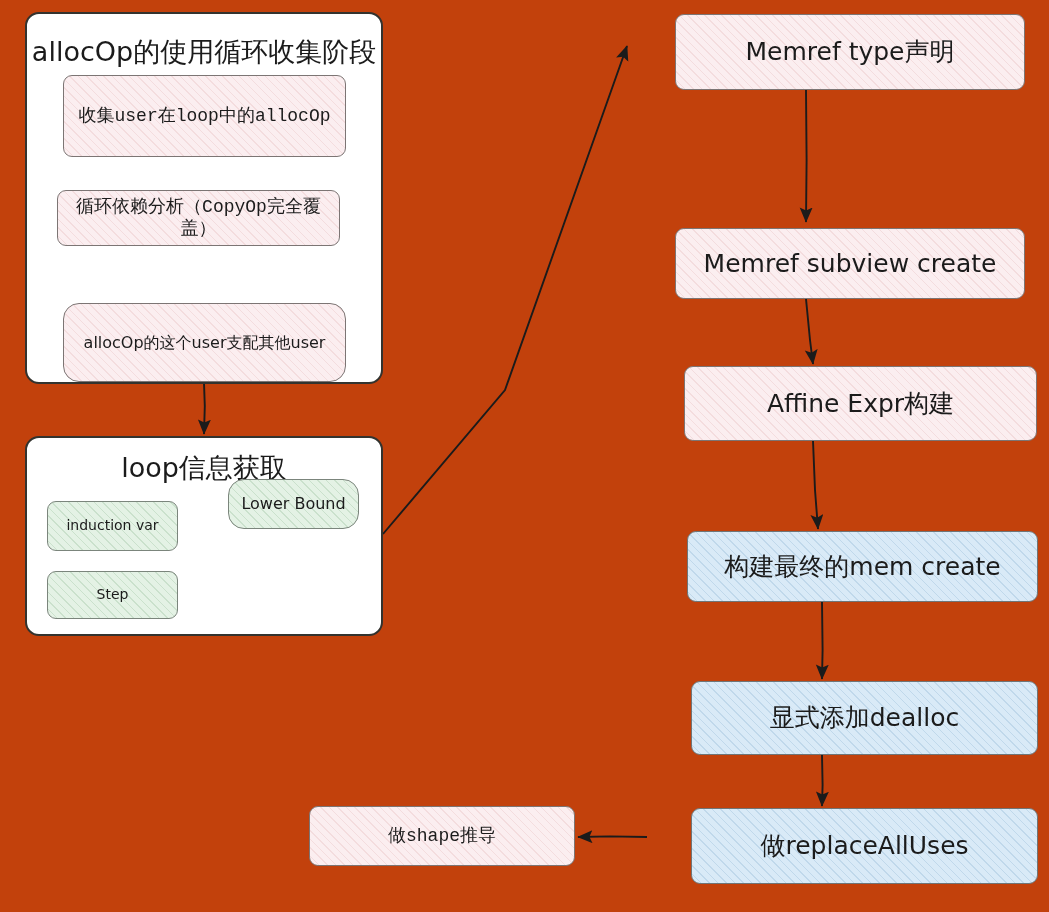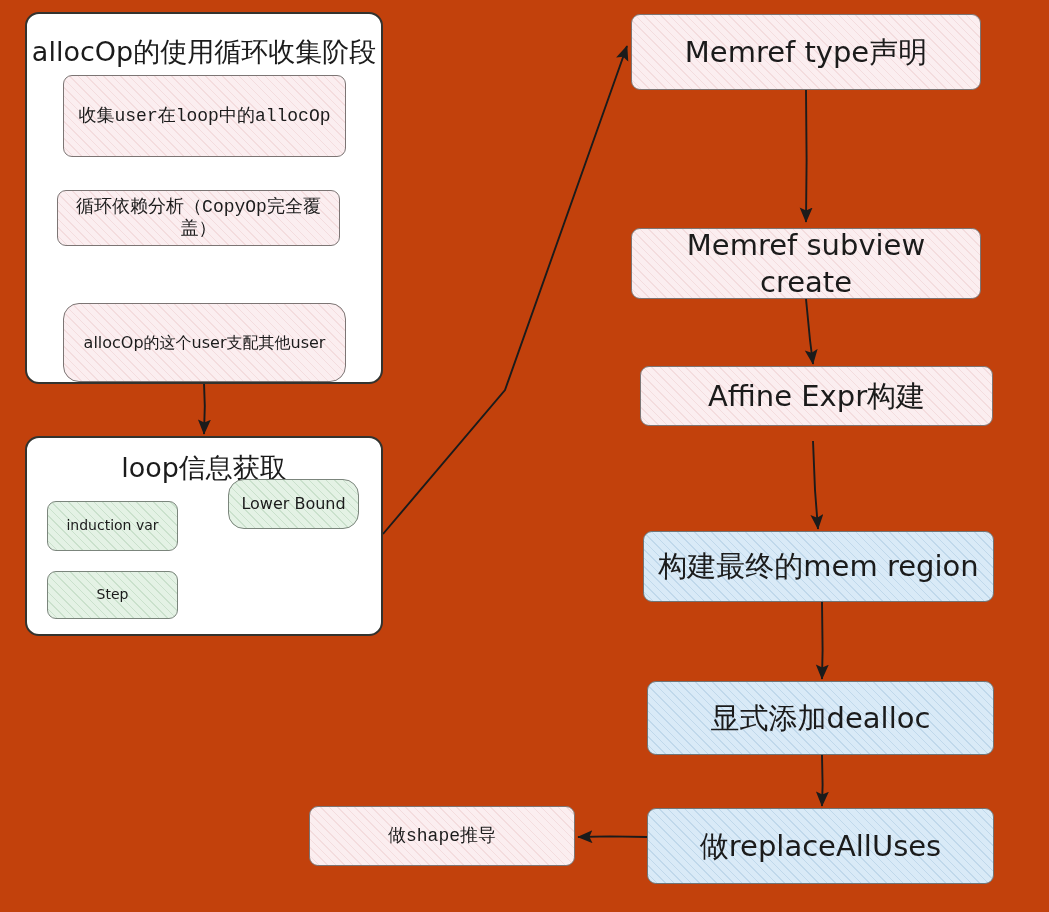--- a/index.html
+++ b/index.html
@@ -79,21 +79,21 @@
     background-image: repeating-linear-gradient(
         45deg,
         rgba(120,170,125,0.24) 0px,
         rgba(120,170,125,0.24) 1px,
         rgba(255,255,255,0) 1px,
         rgba(255,255,255,0) 6px);
     border: 1.6px solid #7b857c;
   }
   
   .t-xl { font-size: 27px; }
-  .t-lg { font-size: 29px; }
+  .t-lg { font-size: 25px; margin-left: 44px; }
   .t-md { font-size: 18px; font-family: Liberation Mono, monospace; }
   .t-sm { font-size: 16px; border-radius: 16px; }
   .t-xs { font-size: 14px; }
 </style>
 </head>
 <body>
 
 <div id="stage">
 
   <svg class="layer" viewBox="0 0 1049 912">
@@ -140,23 +140,23 @@
 
   <div class="node green t-sm" style="left:228px; top:479px; width:131px; height:50px;">Lower Bound</div>
 
   <div class="node green t-xs" style="left:47px; top:571px; width:131px; height:48px;">Step</div>
 
 
   <div class="node pink t-lg" style="left:631px; top:14px; width:350px; height:76px;">Memref type声明</div>
 
   <div class="node pink t-lg" style="left:631px; top:228px; width:350px; height:71px;">Memref subview create</div>
 
-  <div class="node pink t-lg" style="left:640px; top:366px; width:353px; height:60px;">Affine Expr构建</div>
+  <div class="node pink t-lg" style="left:640px; top:366px; width:353px; height:75px;">Affine Expr构建</div>
 
-  <div class="node blue t-lg" style="left:643px; top:531px; width:351px; height:71px;">构建最终的mem region</div>
+  <div class="node blue t-lg" style="left:643px; top:531px; width:351px; height:71px;">构建最终的mem create</div>
 
   <div class="node blue t-lg" style="left:647px; top:681px; width:347px; height:74px;">显式添加dealloc</div>
 
   <div class="node blue t-lg" style="left:647px; top:808px; width:347px; height:76px;">做replaceAllUses</div>
 
   <div class="node pink t-md" style="left:309px; top:806px; width:266px; height:60px;">做shape推导</div>
 
 </div>
 
 </body></html>

